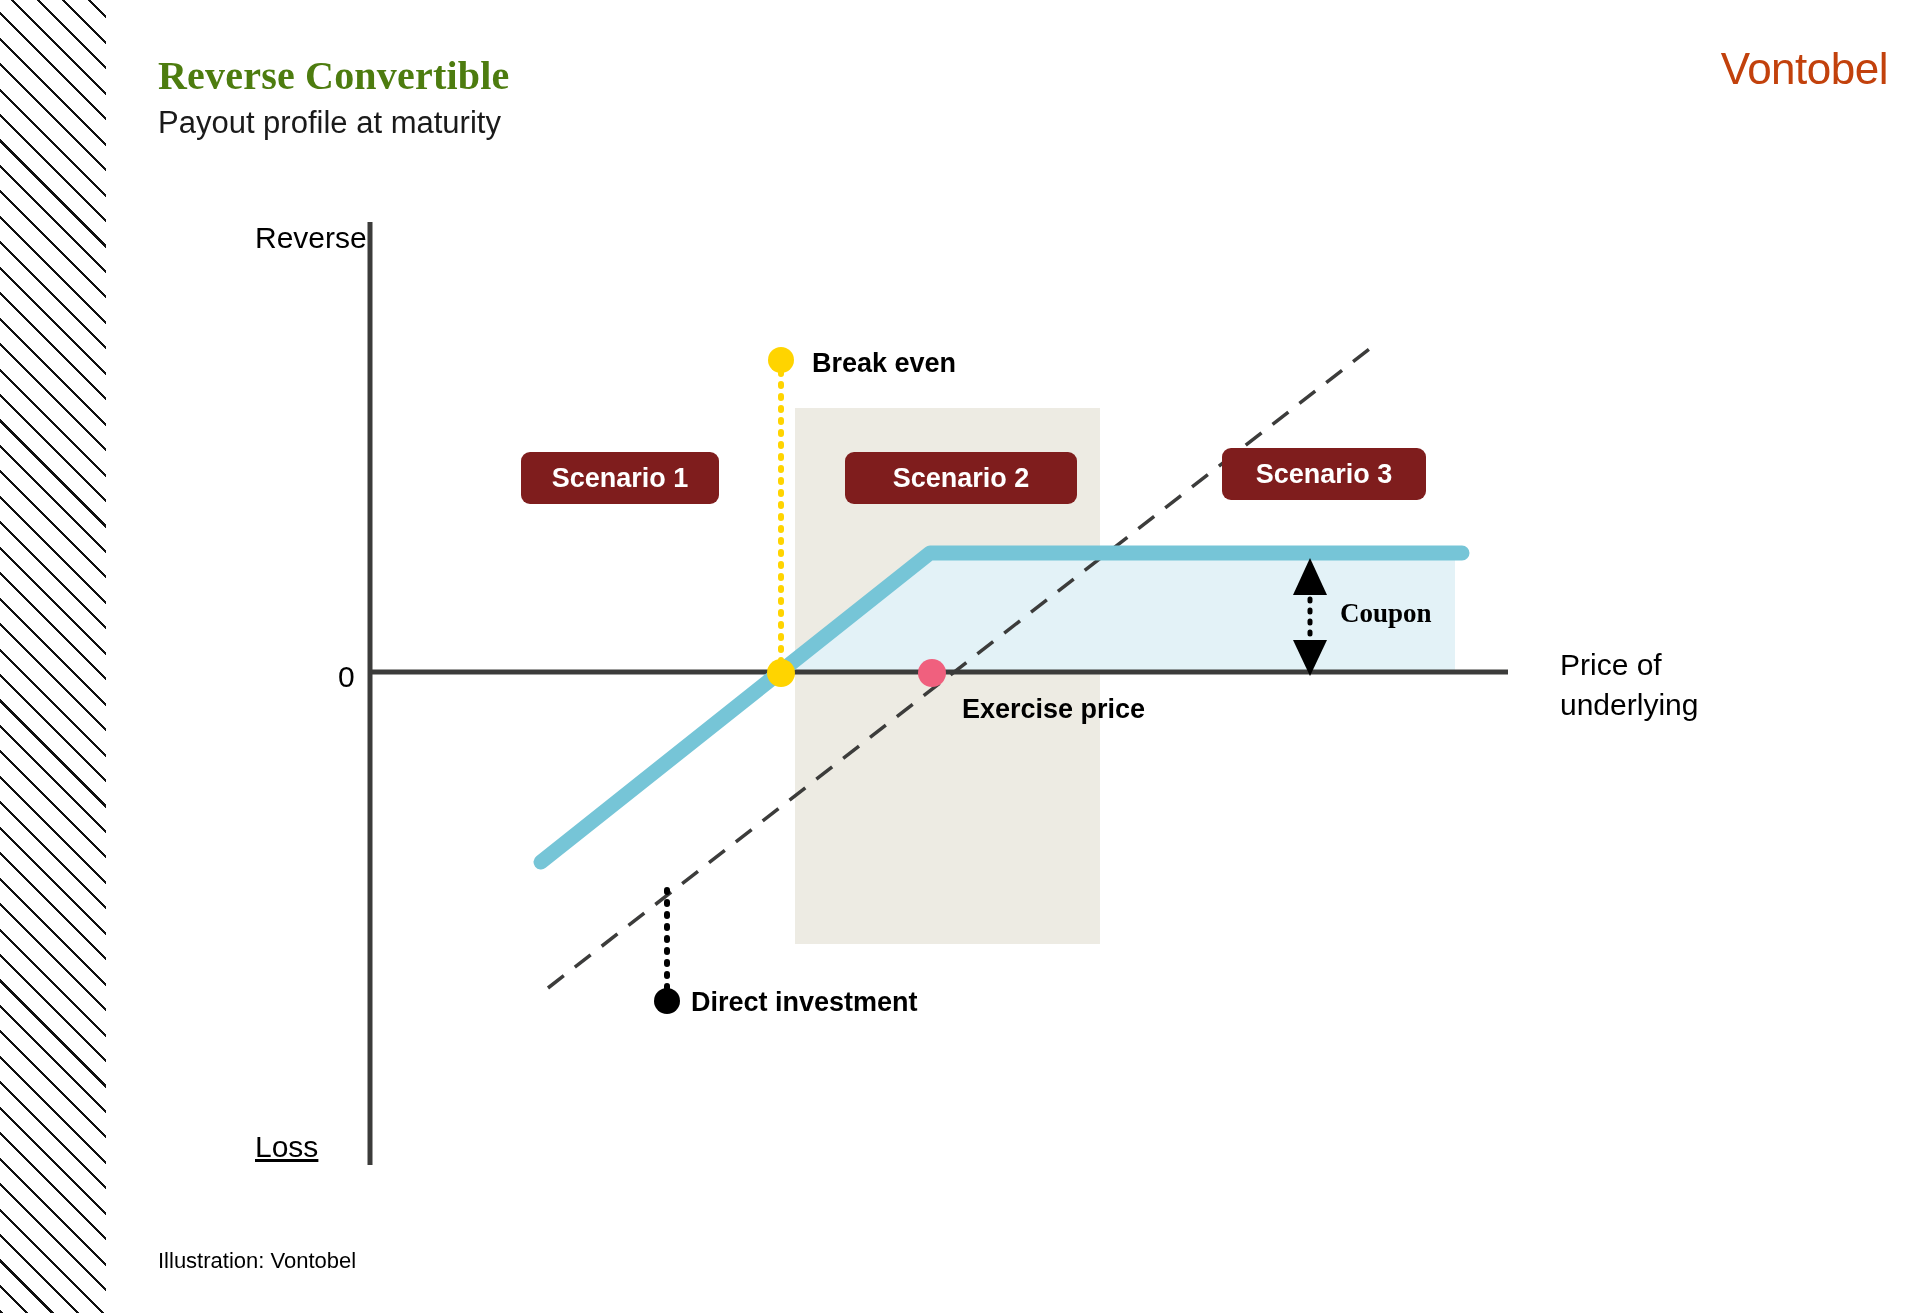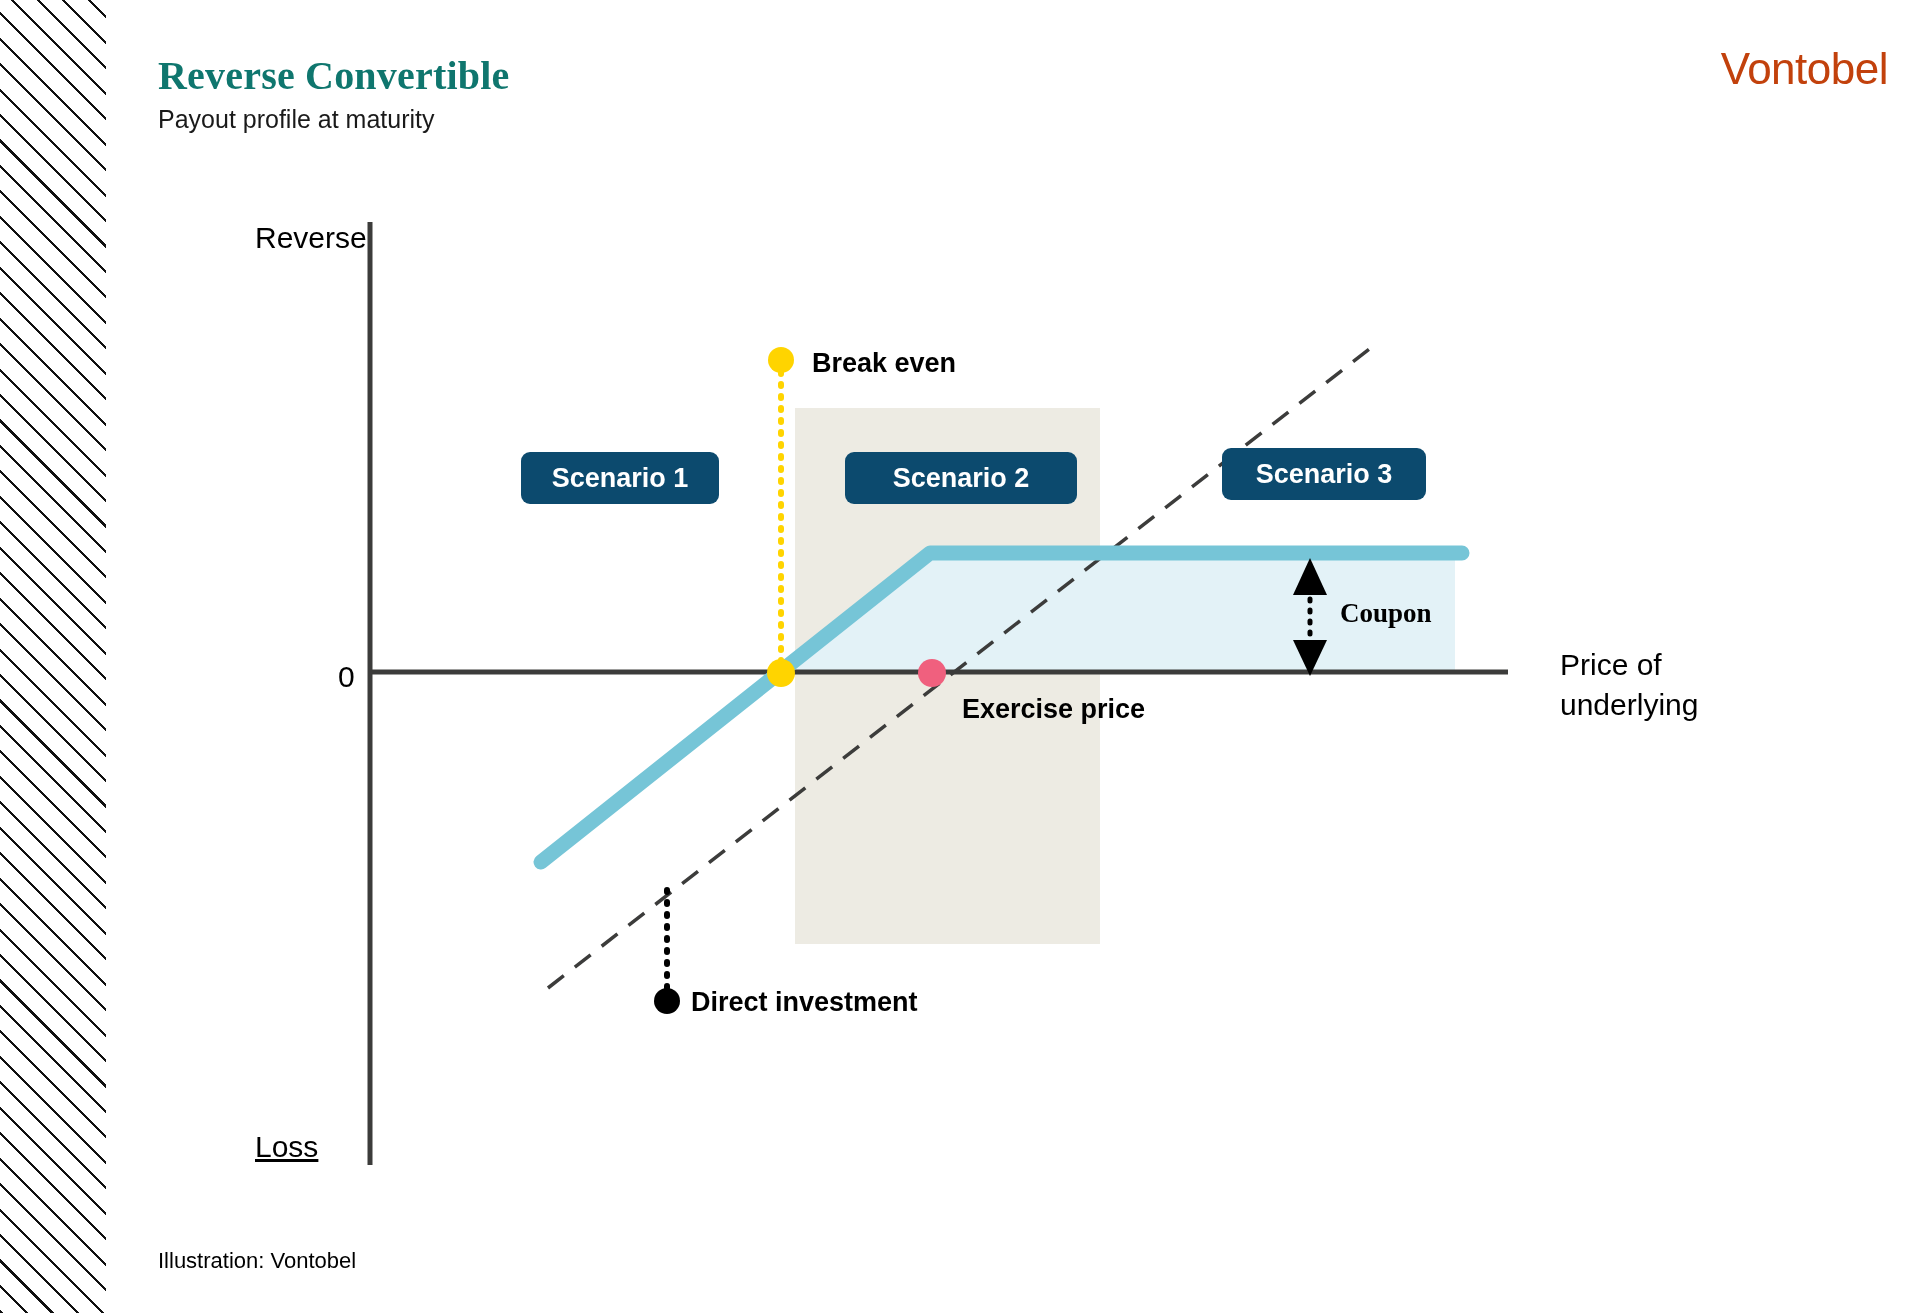--- a/index.html
+++ b/index.html
@@ -34,28 +34,28 @@
 
   
   #title {
     position: absolute;
     left: 158px;
     top: 52px;
     font-family: "Liberation Serif", serif;
     font-weight: bold;
     font-size: 40px;
     letter-spacing: 0.2px;
-    color: #0f766e;
+    color: #4d7c0f;
     white-space: nowrap;
   }
   #subtitle {
     position: absolute;
     left: 158px;
     top: 105px;
-    font-size: 25px;
+    font-size: 31px;
     color: #1a1a1a;
     white-space: nowrap;
   }
   #brand-logo {
     position: absolute;
     right: 32px;
     top: 44px;
     font-size: 44px;
     font-weight: normal;
     letter-spacing: -0.5px;
@@ -96,21 +96,21 @@
     color: #000000;
     white-space: nowrap;
   }
   #annot-breakeven { left: 812px; top: 348px; }
   #annot-exercise  { left: 962px; top: 694px; }
   #annot-coupon    { left: 1340px; top: 598px; font-family: Liberation Serif, serif; }
   #annot-direct    { left: 691px; top: 987px; }
 
   .scenario-badge {
     position: absolute;
-    background: #0c4a6e;
+    background: #7f1d1d;
     color: #ffffff;
     font-size: 27px;
     font-weight: bold;
     border-radius: 9px;
     display: flex;
     align-items: center;
     justify-content: center;
     white-space: nowrap;
   }
   #badge-s1 { left: 521px;  top: 452px; width: 198px; height: 52px; }

